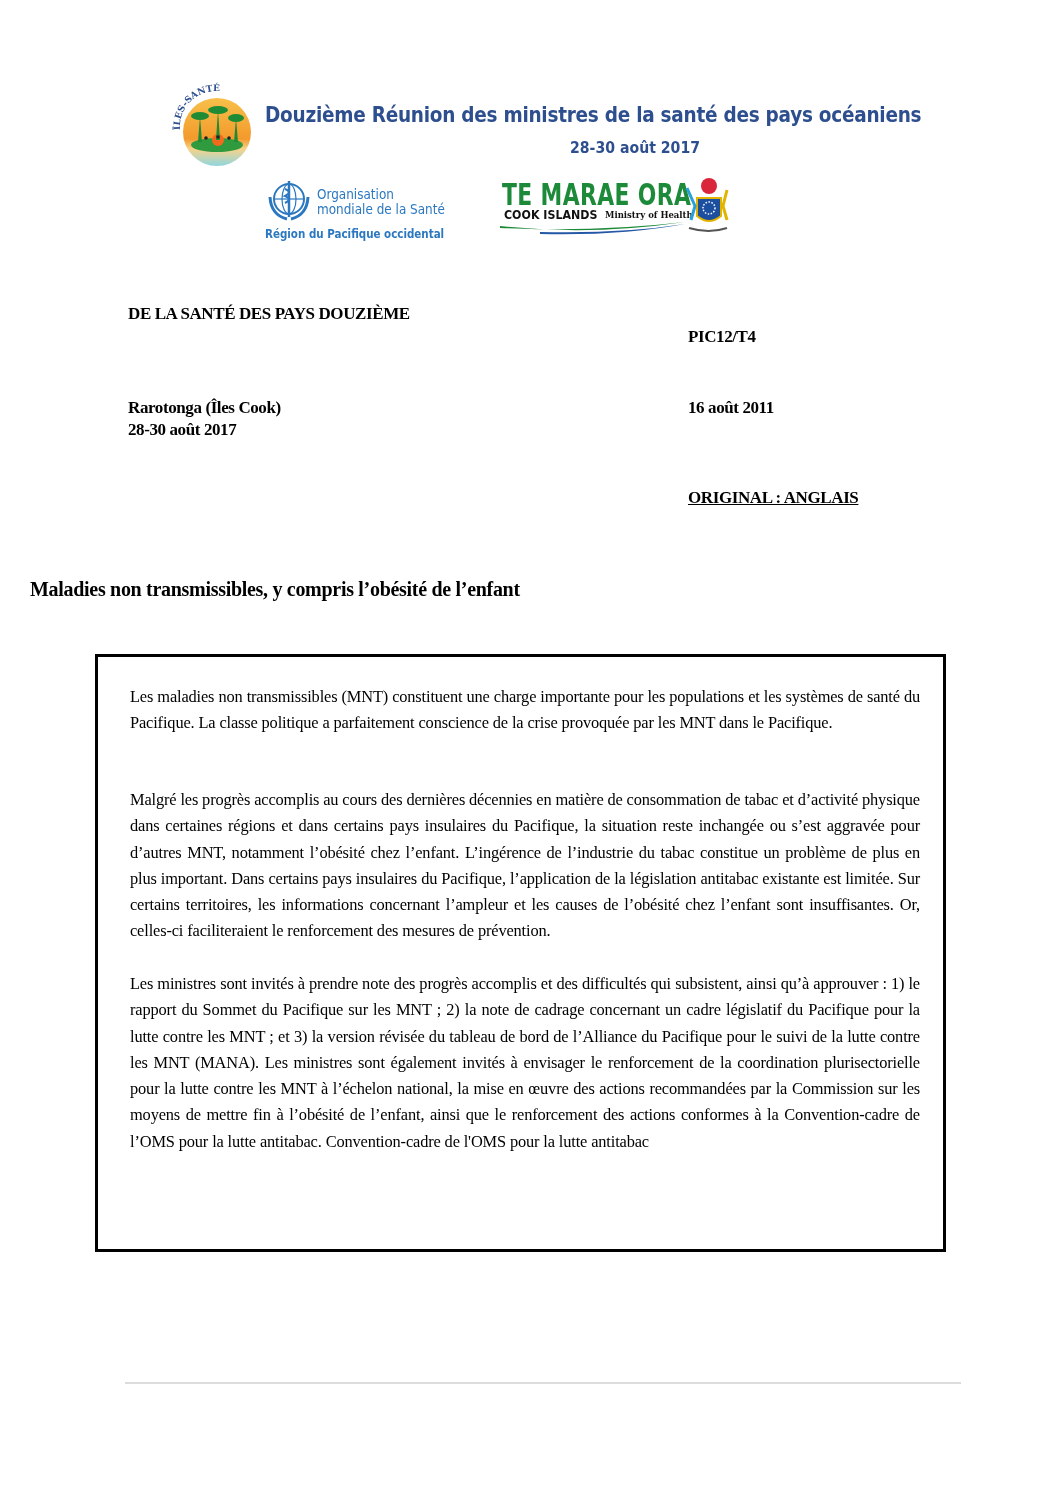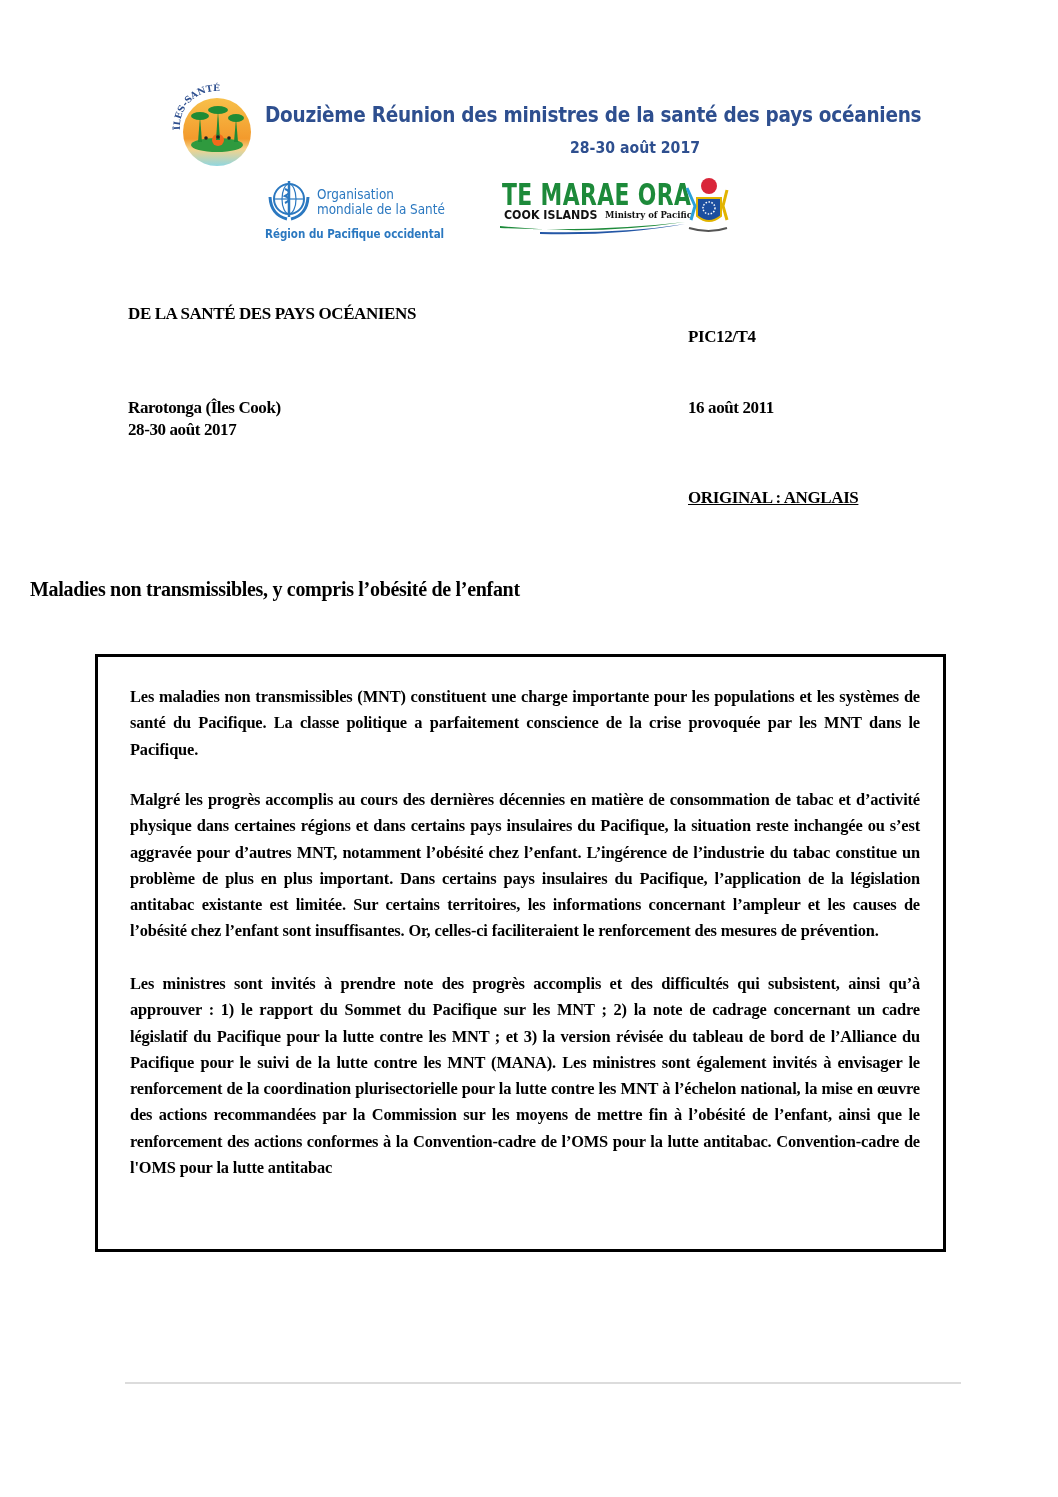--- a/index.html
+++ b/index.html
@@ -36,21 +36,21 @@
   .meta-right-1 { left: 688px; top: 326px; }
   .meta-left-2 { left: 128px; top: 397px; }
   .meta-right-2 { left: 688px; top: 397px; }
   .meta-right-3 { left: 688px; top: 487px; text-decoration: underline; }
 
   .doc-title { position: absolute; left: 0; top: 578px; width: 1058px; text-align: left; font-weight: bold; font-size: 20px; letter-spacing: -0.3px; white-space: nowrap; }
   .doc-title span { display: inline-block; margin-left: 30px; }
 
   
   .summary-box { position: absolute; left: 95px; top: 654px; width: 851px; height: 598px; border: 3px solid #000; box-sizing: border-box; }
-  .summary-box p { position: absolute; left: 32px; width: 790px; margin: 0; font-size: 16.4px; line-height: 26.3px; text-align: justify; letter-spacing: -0.15px; font-weight: bold; }
+  .summary-box p { position: absolute; left: 32px; width: 790px; margin: 0; font-size: 16.4px; line-height: 26.3px; text-align: justify; letter-spacing: -0.15px; }
   .p1 { top: 27px; }
   .p2 { top: 130px; }
   .p3 { top: 314px; }
 
   .footer-rule { position: absolute; left: 125px; top: 1382px; width: 836px; height: 2px; background: #dcdcdc; }
 </style>
 </head>
 <body>
 
 <div class="banner">
@@ -99,39 +99,39 @@
     <div class="who-name">
       <div>Organisation</div>
       <div>mondiale de la Santé</div>
     </div>
     <div class="who-region">Région du Pacifique occidental</div>
   </div>
 
   <div class="marae">
     <div class="marae-title">TE MARAE ORA</div>
     <div class="marae-sub">COOK ISLANDS</div>
-    <div class="marae-min">Ministry of Pacific</div>
+    <div class="marae-min">Ministry of Health</div>
     <svg class="marae-swoosh" viewBox="0 0 185 16">
       <path d="M0,6 Q90,16 185,2 Q100,12 0,8 Z" fill="#1d8a3a"></path>
       <path d="M40,12 Q120,14 185,4 Q120,16 40,14 Z" fill="#2457a6"></path>
     </svg>
     <svg class="coat" viewBox="0 0 46 62">
       <circle cx="26" cy="10" r="8" fill="#d9263a"></circle>
       <path d="M14,22 H38 V40 Q26,50 14,40 Z" fill="#1c4fa0" stroke="#e2b400" stroke-width="2"></path>
       <circle cx="26" cy="32" r="6" fill="none" stroke="#fff" stroke-width="1.5" stroke-dasharray="1.5 1.5"></circle>
       <path d="M4,12 L12,30 L8,44" fill="none" stroke="#2aa0d8" stroke-width="3"></path>
       <path d="M44,14 L40,30 L44,44" fill="none" stroke="#e2b400" stroke-width="3"></path>
       <path d="M6,52 Q26,58 44,52" fill="none" stroke="#555" stroke-width="2"></path>
     </svg>
   </div>
 
 </div>
 
 <div class="meta meta-left-1">
-  <div>DE LA SANTÉ DES PAYS OCÉANIENS</div>
+  <div>DE LA SANTÉ DES PAYS DOUZIÈME</div>
 </div>
 <div class="meta meta-right-1">PIC12/T4</div>
 <div class="meta meta-left-2">
   <div>Rarotonga (Îles Cook)</div>
   <div>28-30 août 2017</div>
 </div>
 <div class="meta meta-right-2">16 août 2011</div>
 <div class="meta meta-right-3">ORIGINAL : ANGLAIS</div>
 
 <div class="doc-title">

